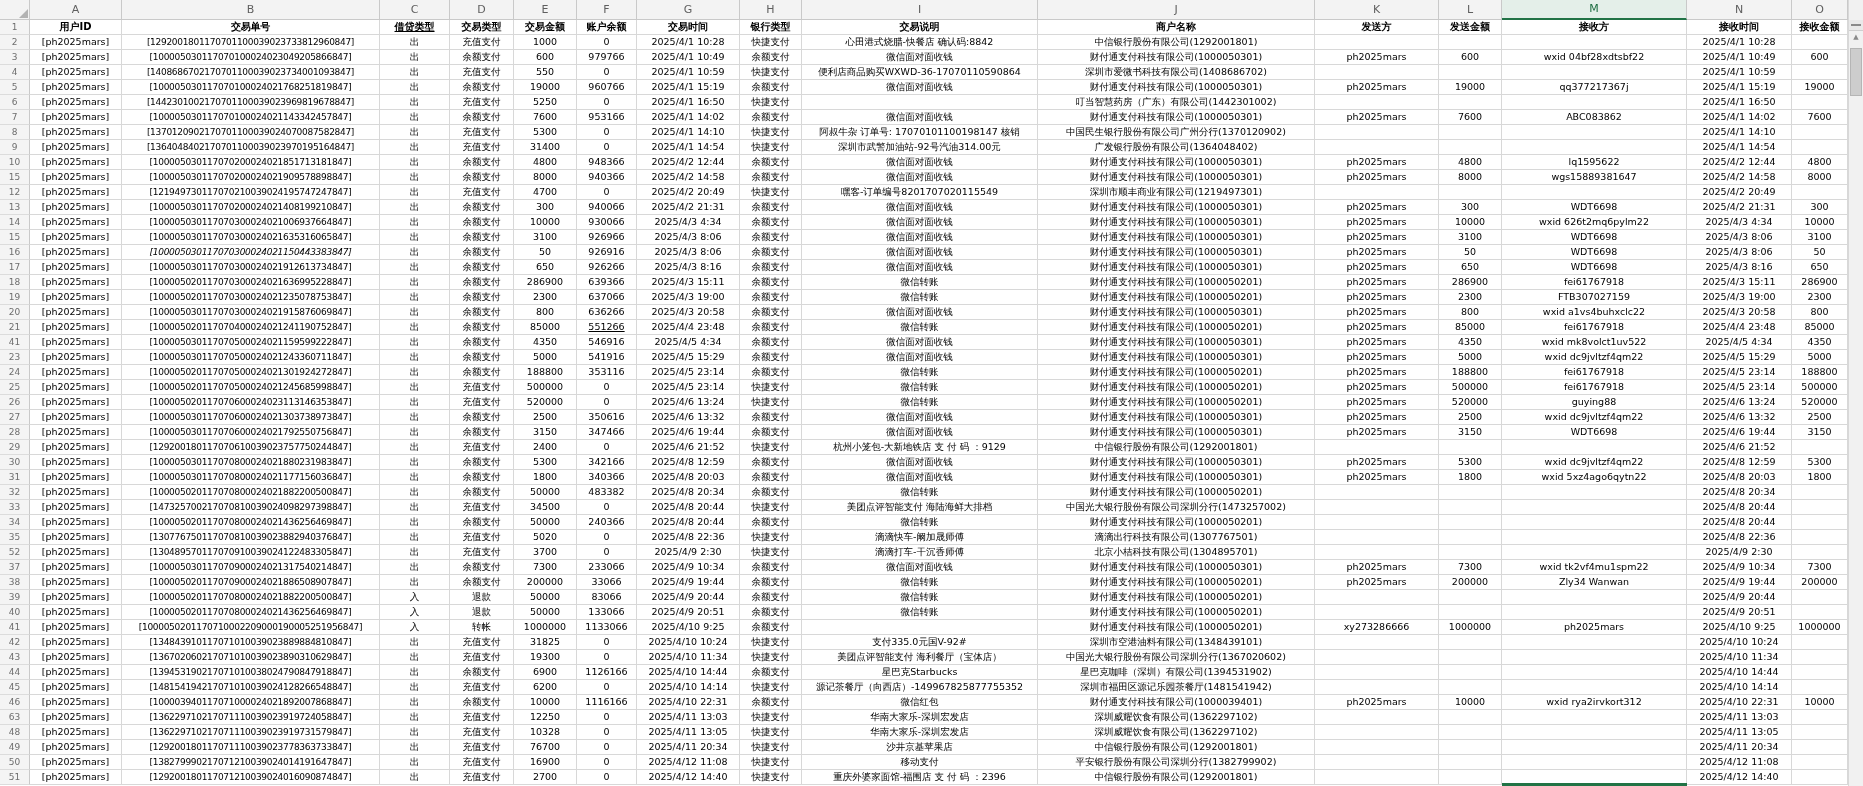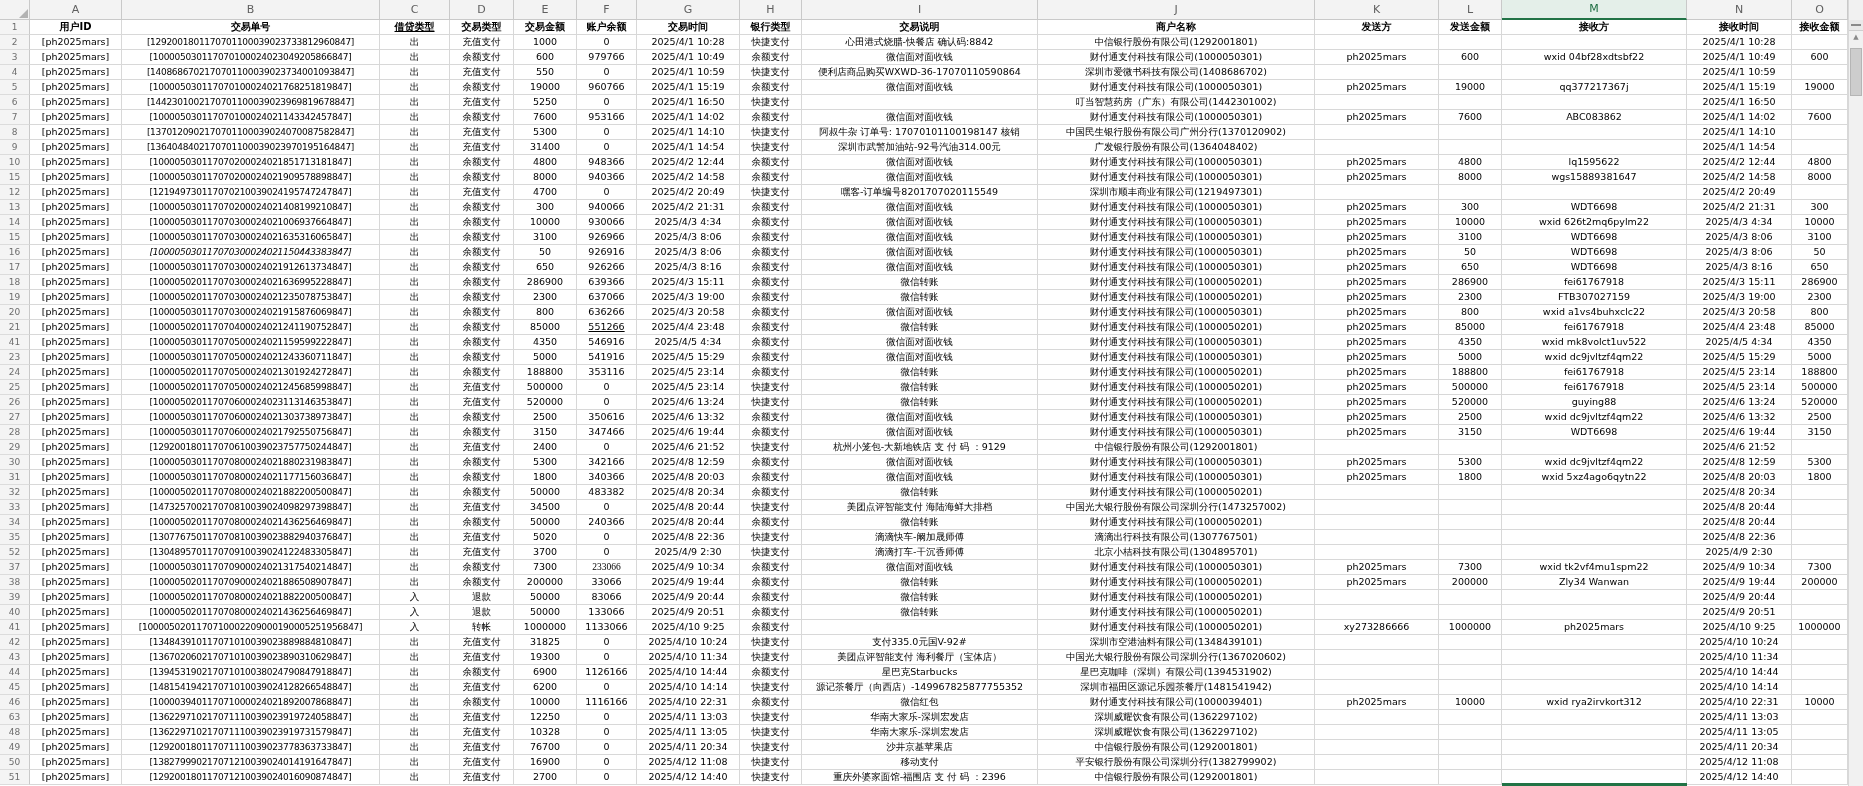--- a/index.html
+++ b/index.html
@@ -754,21 +754,21 @@
         <div class="cell c13" style="width: 105px;">2025/4/9 2:30</div>
         <div class="cell c14" style="width: 56px;"></div>
       </div>
       <div class="row">
         <div class="rowhdr">37</div>
         <div class="cell c0" style="width: 92px;">[ph2025mars]</div>
         <div class="cell c1" style="width: 258px;">[100005030117070900024021317540214847]</div>
         <div class="cell c2" style="width: 70px;">出</div>
         <div class="cell c3" style="width: 64px;">余额支付</div>
         <div class="cell c4" style="width: 63px;">7300</div>
-        <div class="cell c5" style="width: 60px; font-family: Liberation Serif, serif;">233066</div>
+        <div class="cell c5" style="width: 60px;">233066</div>
         <div class="cell c6" style="width: 103px;">2025/4/9 10:34</div>
         <div class="cell c7" style="width: 62px;">余额支付</div>
         <div class="cell c8" style="width: 236px;">微信面对面收钱</div>
         <div class="cell c9" style="width: 277px;">财付通支付科技有限公司(1000050301)</div>
         <div class="cell c10" style="width: 124px;">ph2025mars</div>
         <div class="cell c11" style="width: 63px;">7300</div>
         <div class="cell c12" style="width: 185px;">wxid tk2vf4mu1spm22</div>
         <div class="cell c13" style="width: 105px;">2025/4/9 10:34</div>
         <div class="cell c14" style="width: 56px;">7300</div>
       </div>

